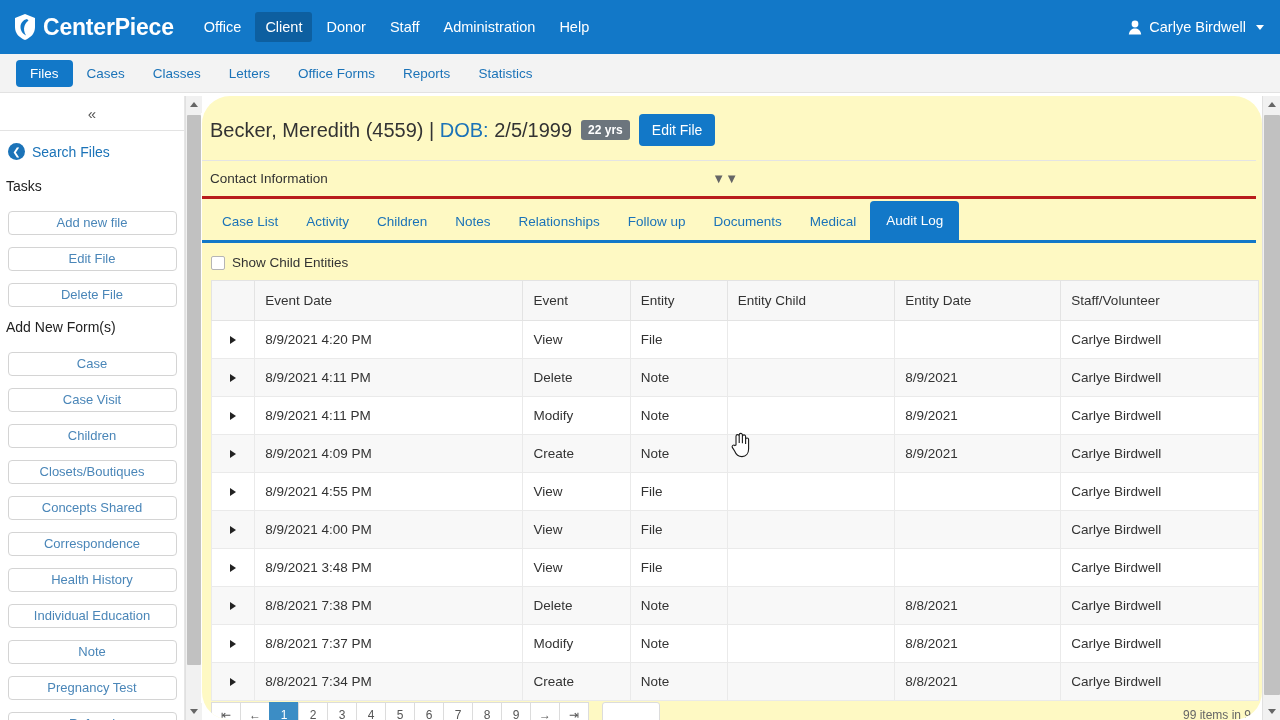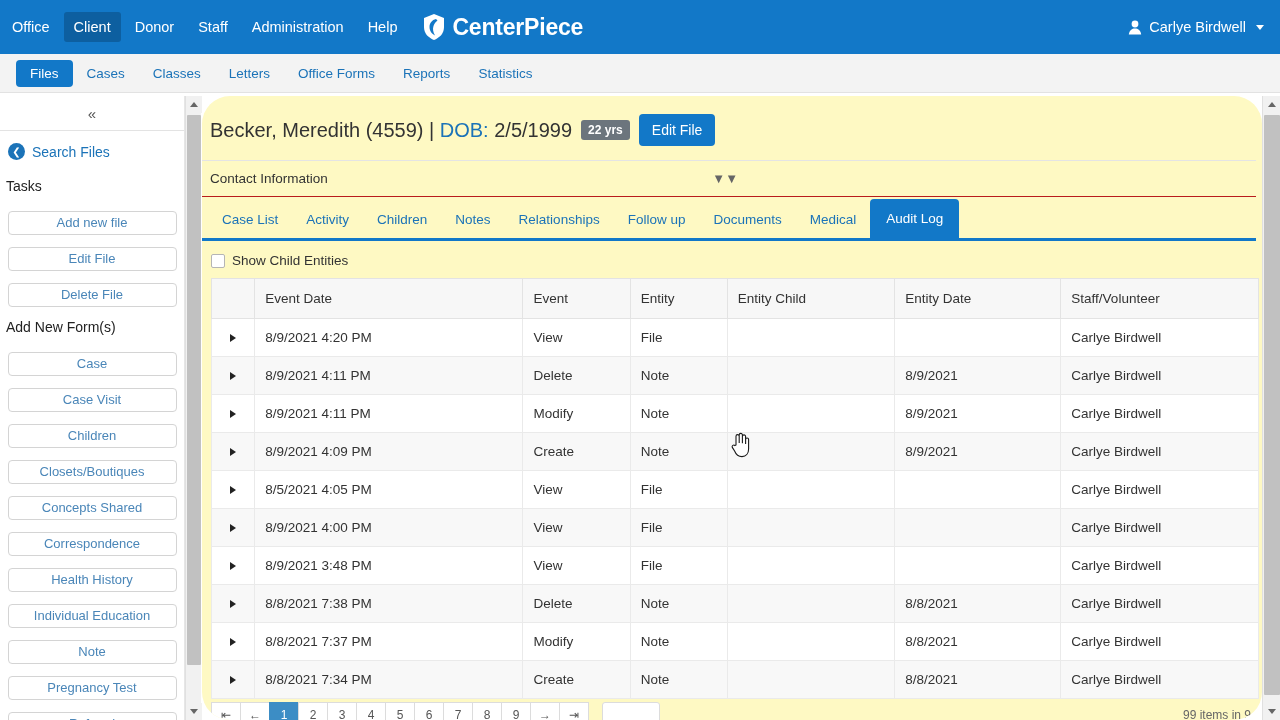--- a/index.html
+++ b/index.html
@@ -121,21 +121,21 @@
     background: #6c757d; color: #fff; font-size: 12px; font-weight: bold;
     padding: 3px 7px; border-radius: 3px; line-height: 1.2;
   }
   #edit-file-btn {
     background: #1278c8; color: #fff; border: none; border-radius: 4px;
     font-size: 14px; padding: 8px 13px; cursor: pointer;
     font-family: "Liberation Sans", sans-serif;
   }
   #contact-bar {
     display: flex; align-items: center; justify-content: space-between;
-    padding: 10px 0 10px 8px; border-bottom: 1px solid #b91c1c;
+    padding: 10px 0 10px 8px; border-bottom: 3px solid #b91c1c;
     margin-right: 6px;
   }
   #contact-bar .lbl { font-size: 13.5px; color: #333; }
   #contact-bar .chev { color: #666; font-size: 13px; margin-right: 518px; cursor: pointer; }
 
   #tabs {
     display: flex; align-items: flex-end; height: 44px;
     border-bottom: 3px solid #1278c8; margin-right: 6px; padding-left: 6px;
   }
   .tab {
@@ -213,35 +213,35 @@
   
   #cursor {
     position: absolute; left: 730px; top: 432px; width: 20px; height: 26px;
     pointer-events: none;
   }
 </style>
 </head>
 <body>
 
 <div id="topnav">
+  <div id="brand">
+    <svg class="logo" viewBox="0 0 22 26">
+      <path d="M11 0 L21 4 L21 13 C21 20 16 24 11 26 C6 24 1 20 1 13 L1 4 Z" fill="#ffffff"></path>
+      <path d="M13 5 C9 6 6.5 9 6.5 13 C6.5 17 9 20 12 21.5 C10 18 9.5 15 10.5 12 C11.2 10 12.5 8 14.5 6.6 Z" fill="#1278c8"></path>
+    </svg>
+    <span class="wordmark">CenterPiece</span>
+  </div>
   <div id="topnav-items" style="display:flex;align-items:center;">
       <div class="topnav-item">Office</div>
       <div class="topnav-item active">Client</div>
       <div class="topnav-item">Donor</div>
       <div class="topnav-item">Staff</div>
       <div class="topnav-item">Administration</div>
       <div class="topnav-item">Help</div>
     </div>
-  <div id="brand">
-    <svg class="logo" viewBox="0 0 22 26">
-      <path d="M11 0 L21 4 L21 13 C21 20 16 24 11 26 C6 24 1 20 1 13 L1 4 Z" fill="#ffffff"></path>
-      <path d="M13 5 C9 6 6.5 9 6.5 13 C6.5 17 9 20 12 21.5 C10 18 9.5 15 10.5 12 C11.2 10 12.5 8 14.5 6.6 Z" fill="#1278c8"></path>
-    </svg>
-    <span class="wordmark">CenterPiece</span>
-  </div>
   <div id="user-area">
     <svg width="14" height="15" viewBox="0 0 14 15">
       <circle cx="7" cy="4" r="3.4" fill="#ffffff"></circle>
       <path d="M0.8 14.5 C1.4 10.4 4 8.6 7 8.6 C10 8.6 12.6 10.4 13.2 14.5 Z" fill="#ffffff"></path>
     </svg>
     <span>Carlye Birdwell</span>
     <span class="caret"></span>
   </div>
 </div>
 
@@ -388,21 +388,21 @@
           <td class="exp"><span class="tri"></span></td>
           <td>8/9/2021 4:09 PM</td>
           <td>Create</td>
           <td>Note</td>
           <td></td>
           <td>8/9/2021</td>
           <td>Carlye Birdwell</td>
         </tr>
         <tr>
           <td class="exp"><span class="tri"></span></td>
-          <td>8/5/2021 4:05 PM</td>
+          <td>8/9/2021 4:55 PM</td>
           <td>View</td>
           <td>File</td>
           <td></td>
           <td></td>
           <td>Carlye Birdwell</td>
         </tr>
         <tr>
           <td class="exp"><span class="tri"></span></td>
           <td>8/9/2021 4:00 PM</td>
           <td>View</td>

